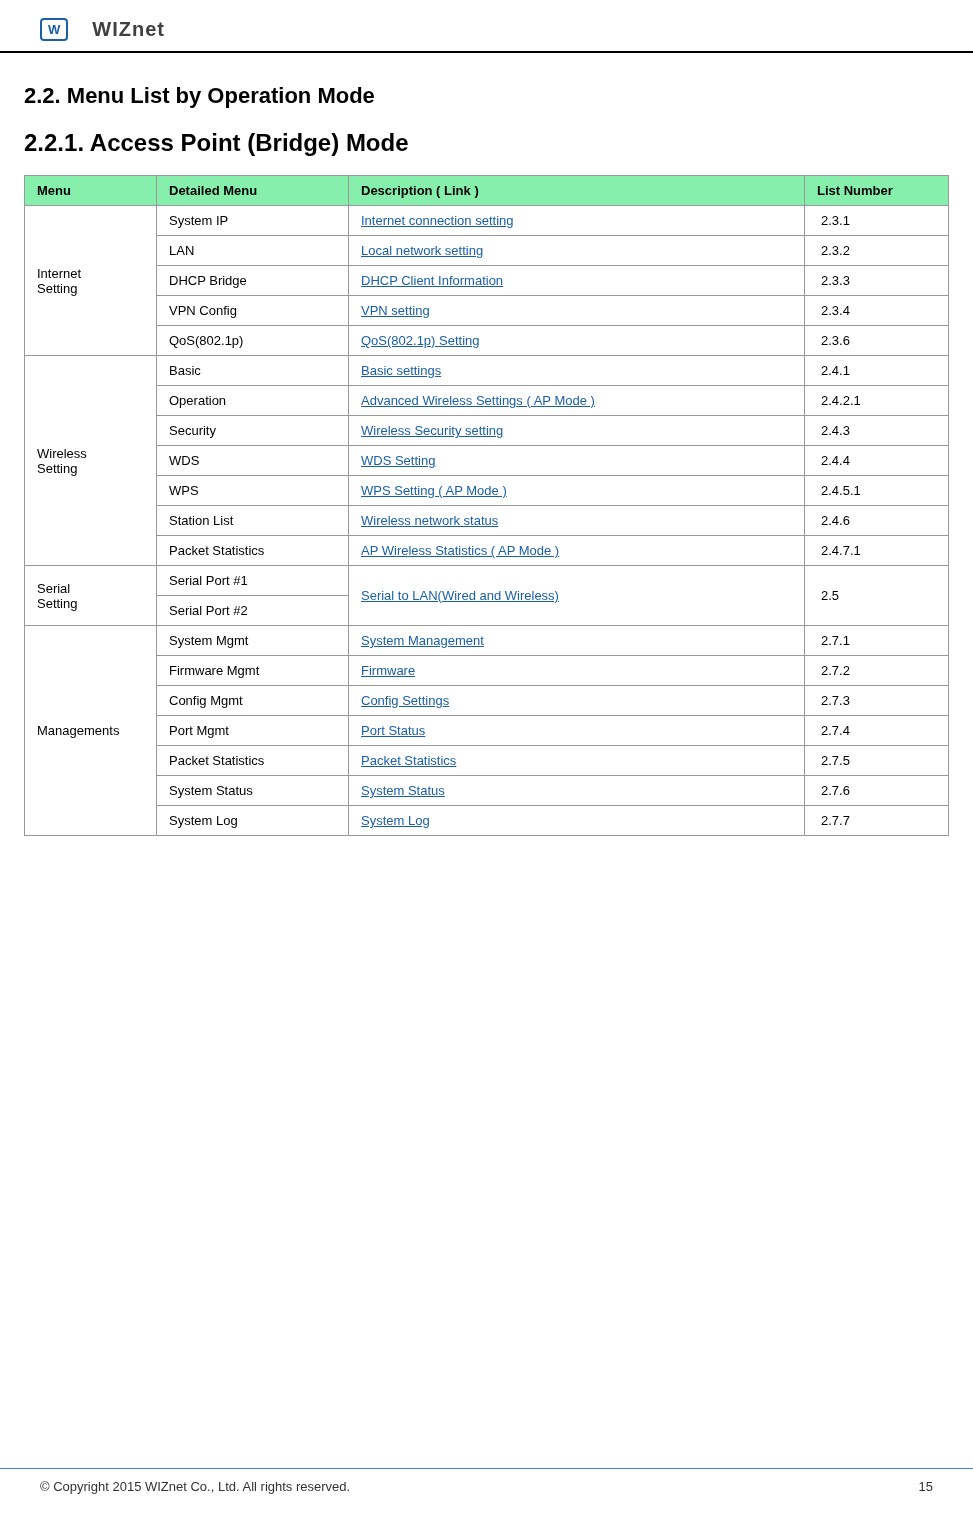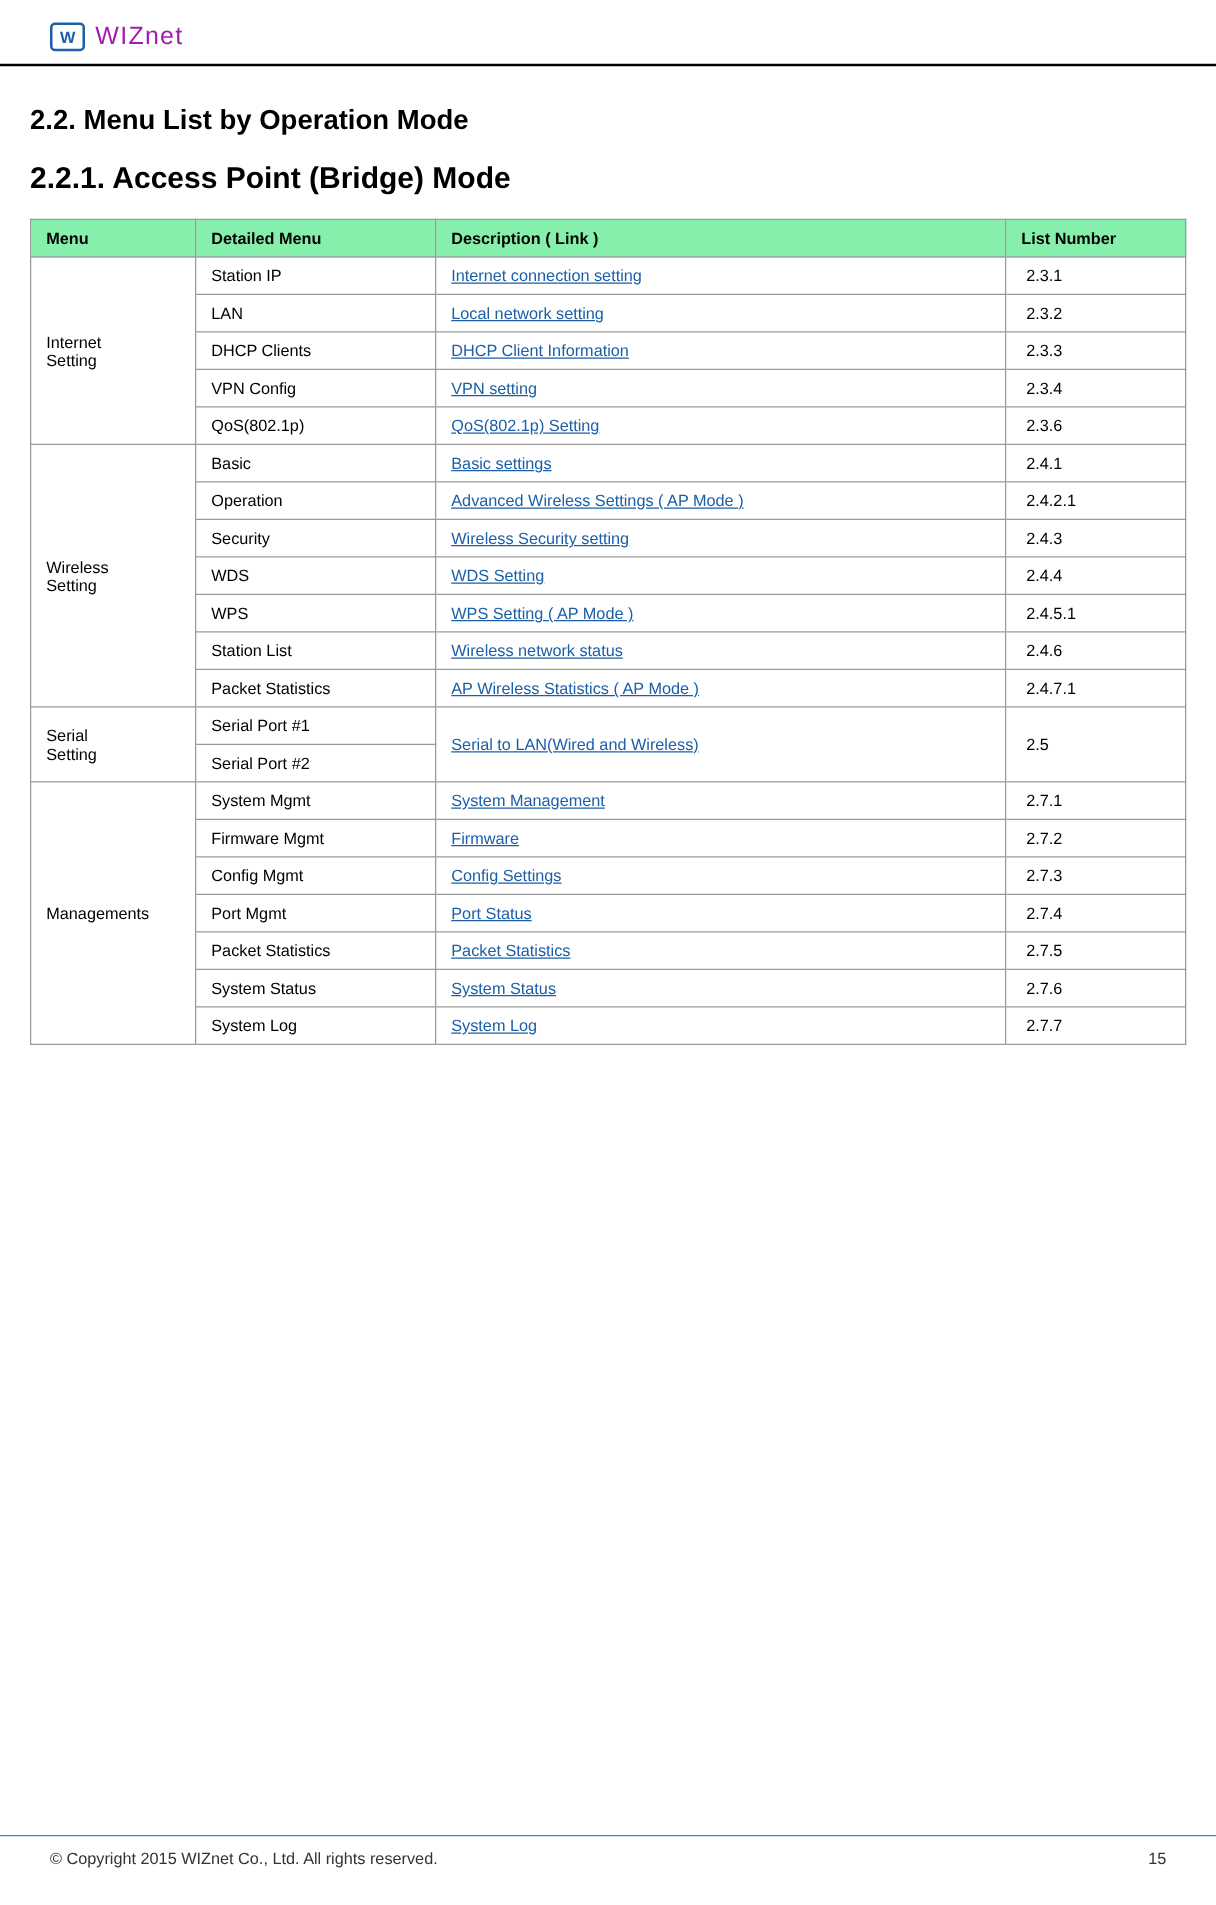--- a/index.html
+++ b/index.html
@@ -95,52 +95,52 @@
     }
   </style>
 </head>
 <body>
 
 <div class="header">
   <div class="logo-container">
     <div class="logo-box">
       <span style="font-size:13px;font-weight:bold;color:#1a5fa8;">W</span>
     </div>
-    <span style="font-size:20px;font-weight:normal;color:#a21caf;letter-spacing:1px;">WIZnet</span>
+    <span style="font-size:20px;font-weight:bold;color:#404040;letter-spacing:1px;margin-left:16px;">WIZnet</span>
   </div>
 </div>
 
 <div class="content">
   <div class="section-title">2.2. Menu List by Operation Mode</div>
   <div class="subsection-title">2.2.1.  Access  Point  (Bridge)  Mode</div>
 
   <table>
     <thead>
       <tr>
         <th style="width:110px;">Menu</th>
         <th style="width:160px;">Detailed  Menu</th>
         <th style="width:380px;">Description ( Link )</th>
         <th style="width:120px;">List Number</th>
       </tr>
     </thead>
     <tbody id="table-body">
     <tr>
           <td rowspan="5" class="menu-col" style="white-space: pre-line;">Internet
 Setting</td>
-          <td class="detail-col">Station IP</td>
+          <td class="detail-col">System IP</td>
           <td class="desc-col"><a href="#">Internet connection setting</a></td>
           <td class="num-col">2.3.1</td>
         </tr>
         <tr>
           <td class="detail-col">LAN</td>
           <td class="desc-col"><a href="#">Local network setting</a></td>
           <td class="num-col">2.3.2</td>
         </tr>
         <tr>
-          <td class="detail-col">DHCP Clients</td>
+          <td class="detail-col">DHCP Bridge</td>
           <td class="desc-col"><a href="#">DHCP Client Information</a></td>
           <td class="num-col">2.3.3</td>
         </tr>
         <tr>
           <td class="detail-col">VPN Config</td>
           <td class="desc-col"><a href="#">VPN setting</a></td>
           <td class="num-col">2.3.4</td>
         </tr>
         <tr>
           <td class="detail-col">QoS(802.1p)</td>

